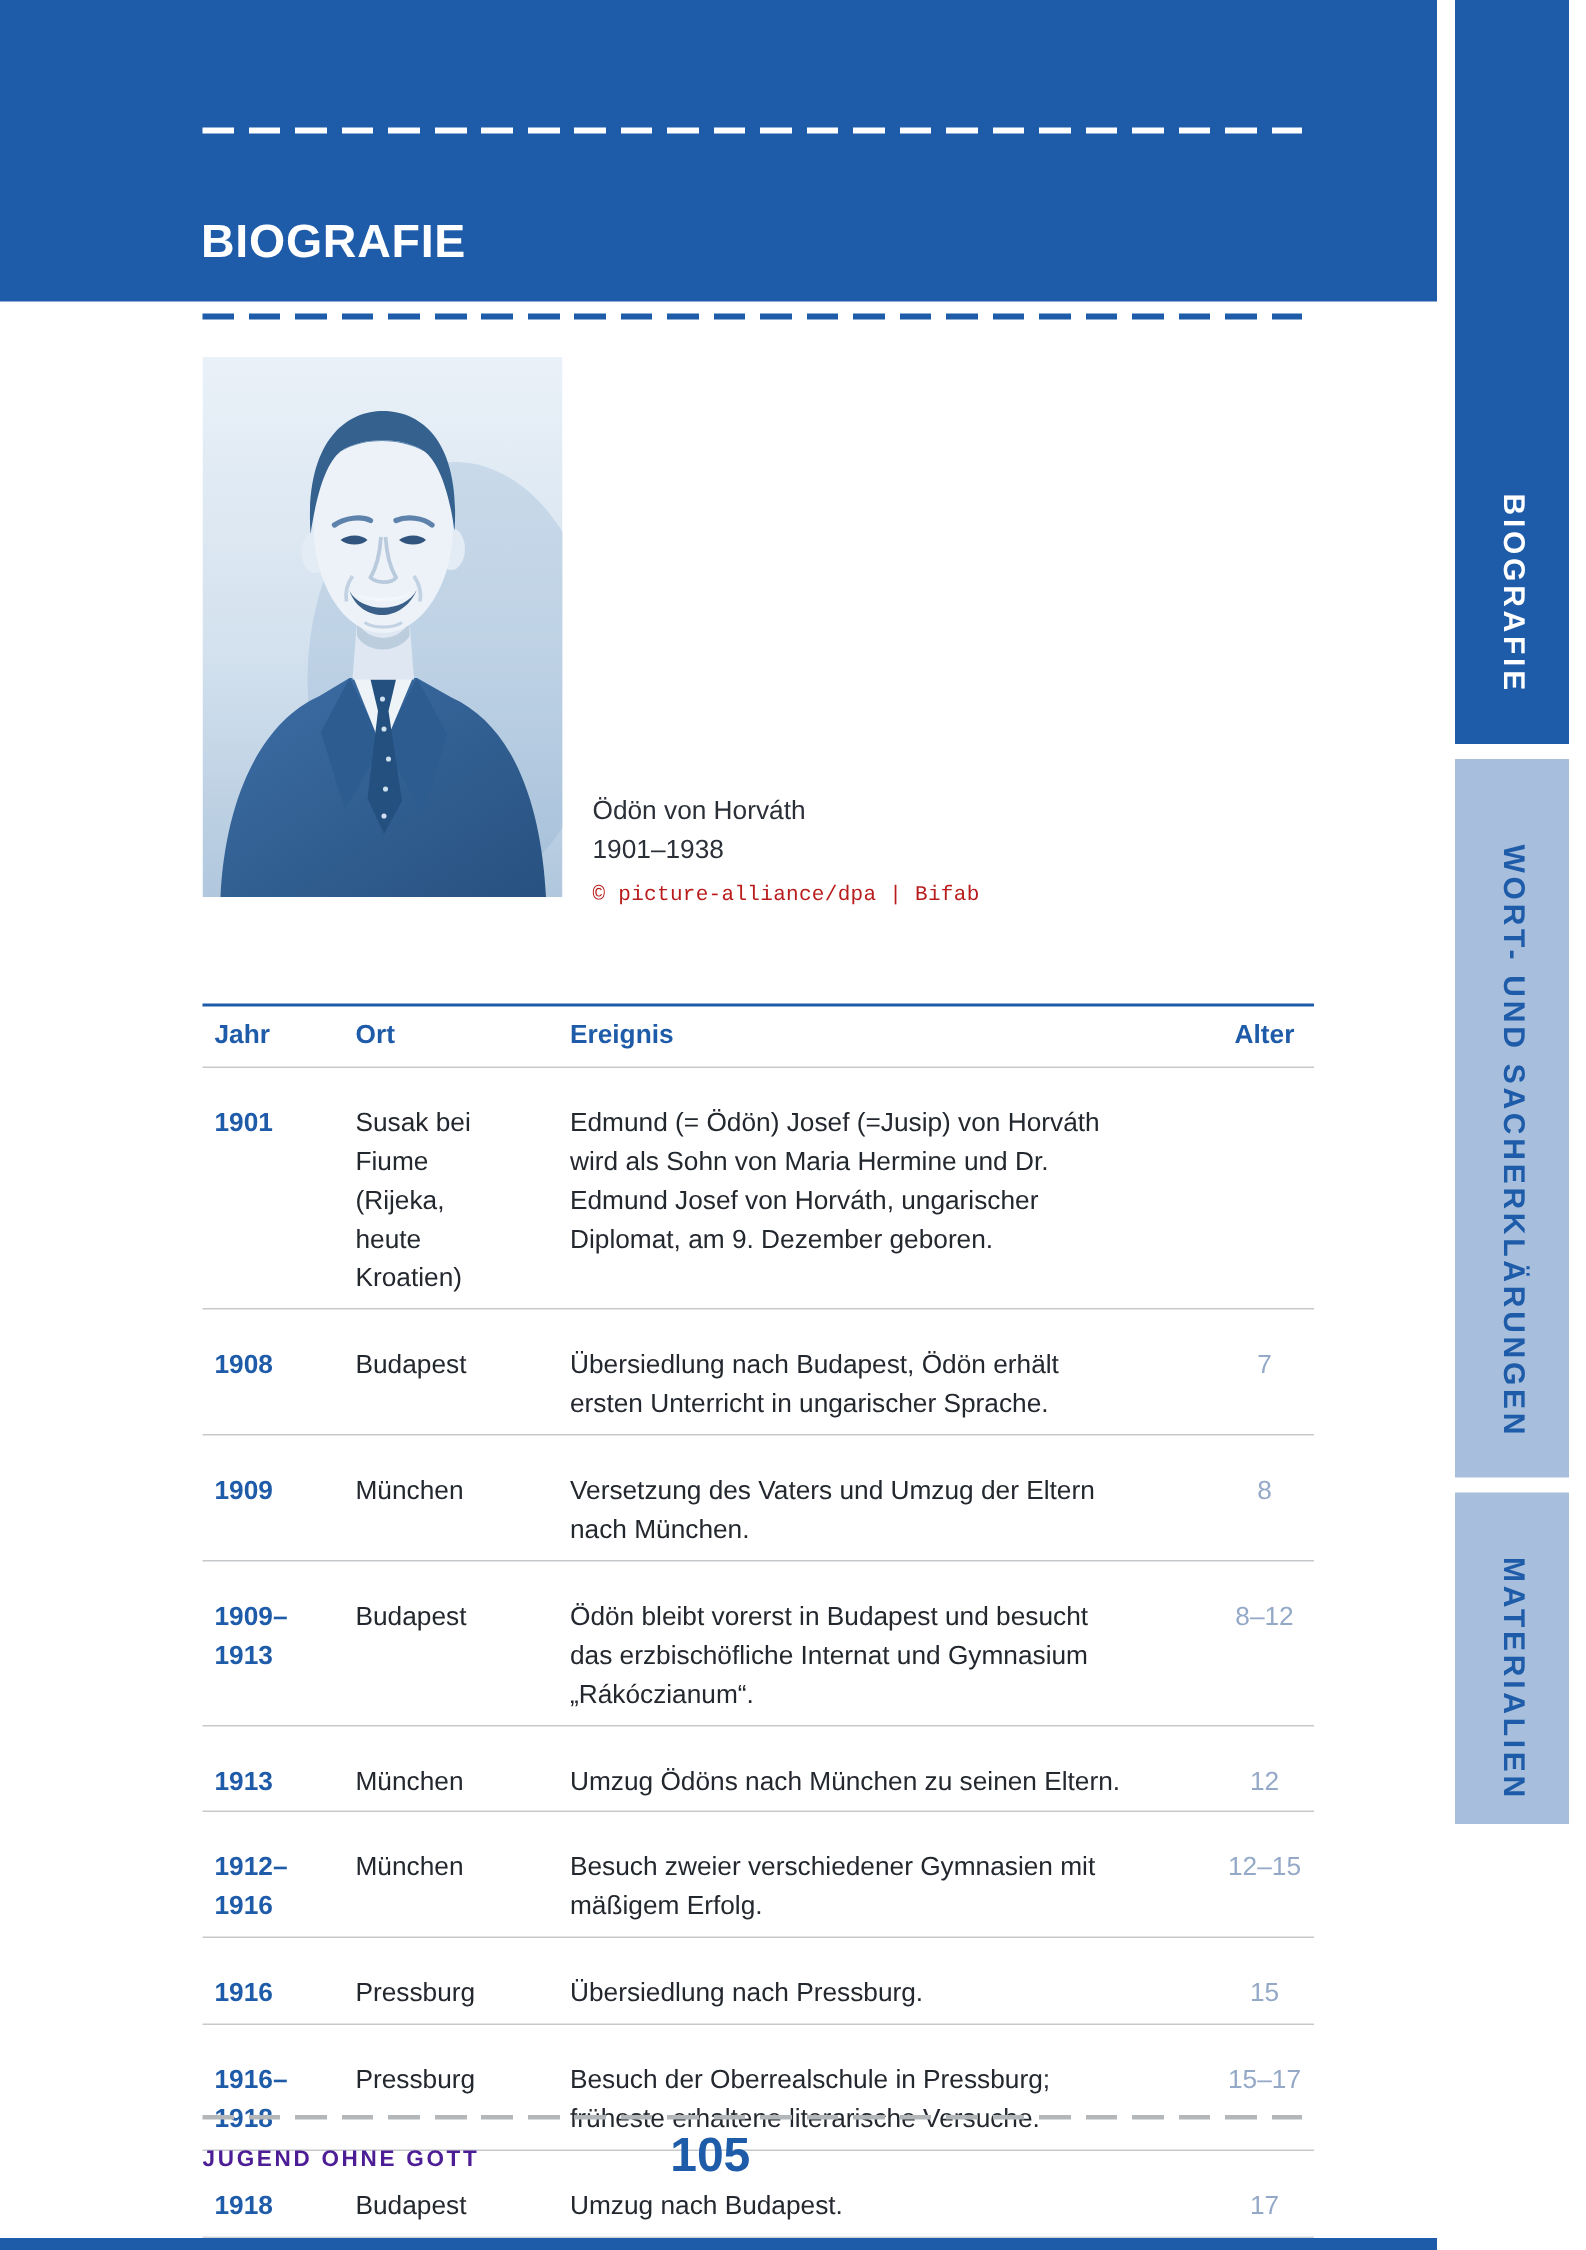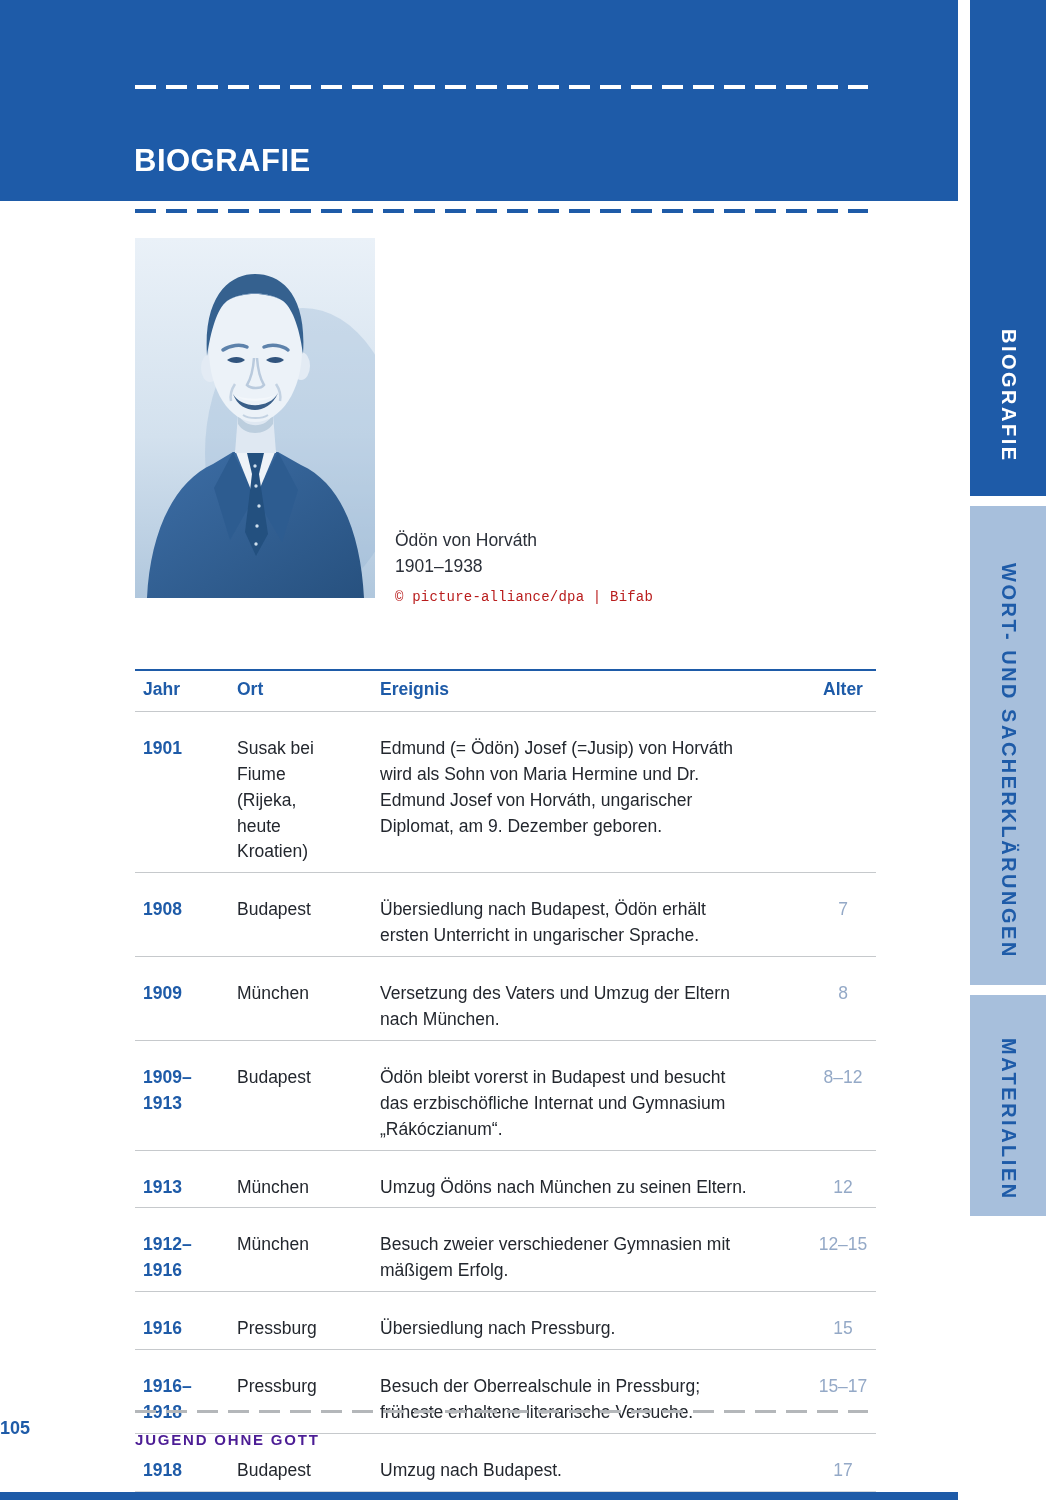--- a/index.html
+++ b/index.html
@@ -83,21 +83,21 @@
   .dash-footer {
     left: 135px; top: 1410px; width: 733px; height: 3px;
     background: repeating-linear-gradient(90deg, #b4b7ba 0 21px, transparent 21px 31px);
   }
   .book-title {
     position: absolute; left: 135px; top: 1431px;
     font-size: 15px; font-weight: 700; letter-spacing: 1.8px; color: #4c1d95;
   }
   .page-number {
     position: absolute; left: 0; top: 1418px; width: 947px;
-    text-align: left; font-size: 18px; font-weight: 700; color: var(--blue);
+    text-align: center; font-size: 32px; font-weight: 700; color: var(--blue);
   }
   .bottom-bar {
     position: absolute; left: 0; top: 1492px; width: 958px; height: 8px;
     background: var(--blue);
   }
 
   
   .tab {
     position: absolute; left: 970px; width: 76px;
     display: flex; flex-direction: column;

